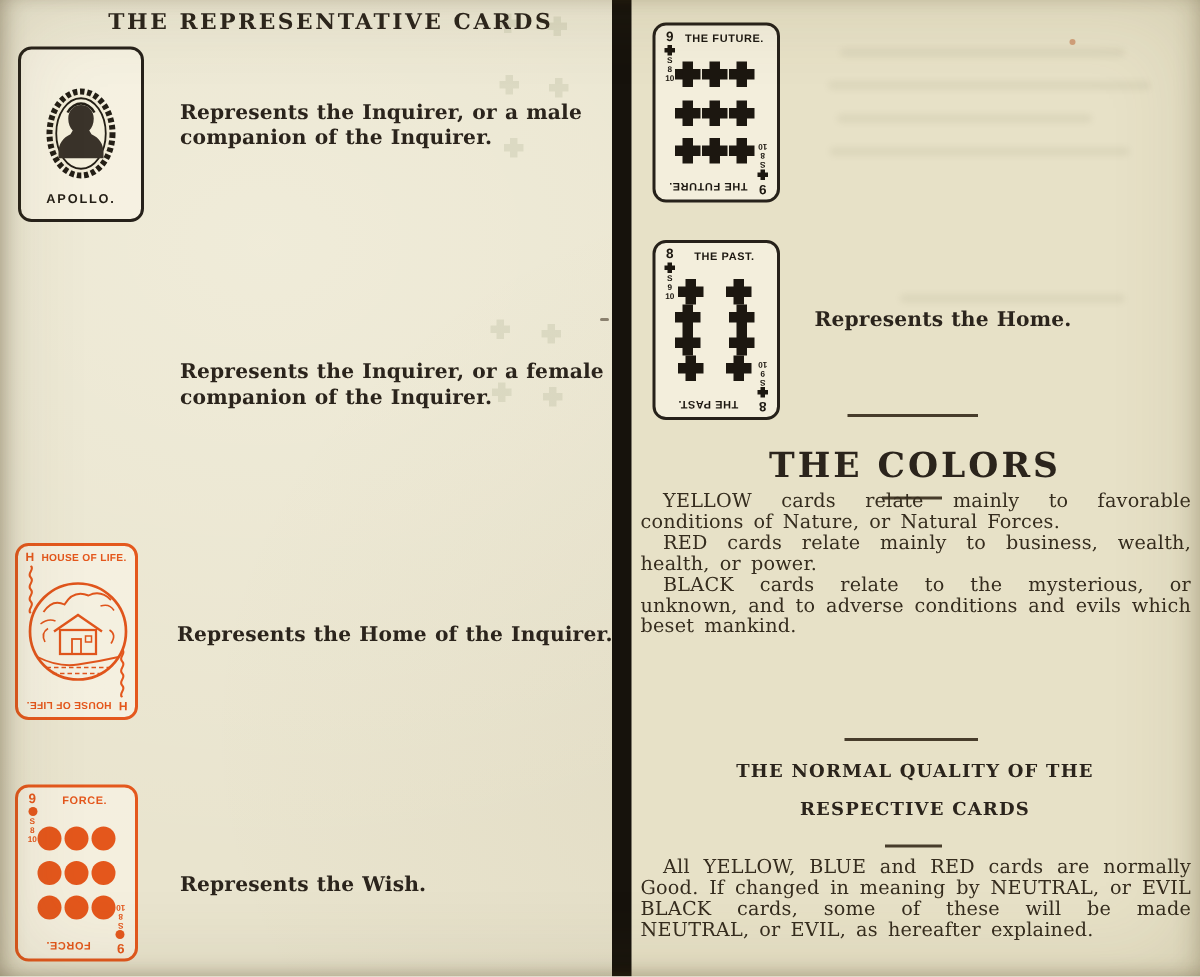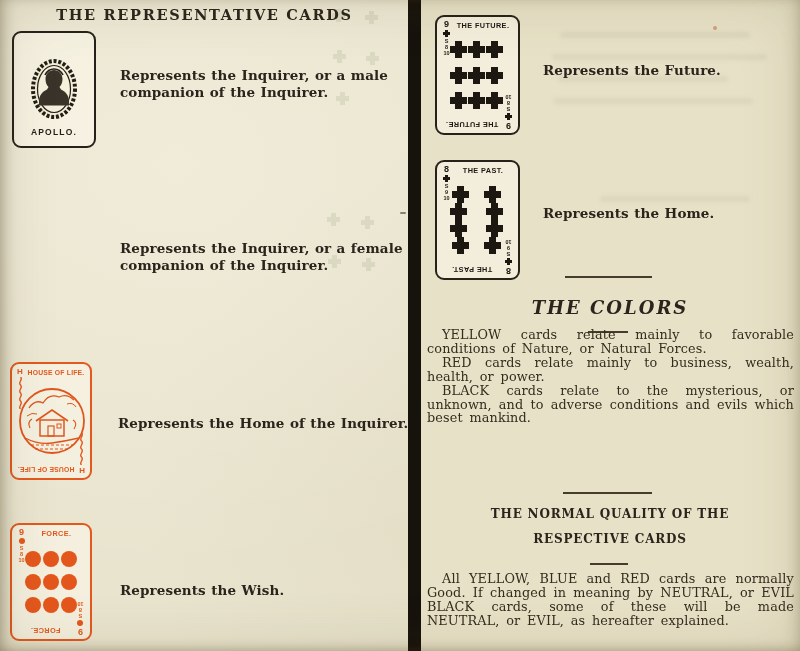--- a/index.html
+++ b/index.html
@@ -17,21 +17,21 @@
       inset 0 0 60px rgba(96,78,40,.16),
       inset 10px 0 16px -8px rgba(70,55,25,.38),
       inset -10px 0 16px -8px rgba(70,55,25,.22),
       inset 0 -8px 14px -8px rgba(70,55,25,.25);
   }
   .rightpage{position:absolute;left:421px;top:0;width:379px;height:651px;background:#e7e1c7;z-index:0;}
   .divider{position:absolute;left:408px;top:0;width:13px;height:651px;background:#16120c;z-index:2;}
 
   .z{z-index:2;}
   .lh{position:absolute;left:0;top:6px;width:409px;text-align:center;
-      font-size:14.5px;font-weight:700;letter-spacing:1.7px;}
+      font-size:14.5px;font-weight:700;letter-spacing:1.7px;padding-left:16px;}
 
   
   .card{position:absolute;border:2.5px solid #26211a;border-radius:9px;
         background:rgba(250,246,233,.62);box-sizing:border-box;}
   .card.orange{border-color:#e4581d;}
   .ctitle{position:absolute;top:3.5px;left:16px;right:5px;text-align:center;white-space:nowrap;
           font-family:"Liberation Sans",sans-serif;font-size:7.3px;font-weight:700;
           letter-spacing:.4px;color:#1c1710;}
   .corner{position:absolute;top:3px;left:3px;width:13px;display:flex;flex-direction:column;
           align-items:center;gap:1px;font-family:"Liberation Sans",sans-serif;color:#1c1710;}
@@ -64,21 +64,21 @@
   .h-title{position:absolute;top:4.5px;left:13px;right:3px;text-align:center;white-space:nowrap;
            font-family:"Liberation Sans",sans-serif;font-size:6.8px;font-weight:700;
            letter-spacing:.2px;color:#e4571c;}
   .h-orn{position:absolute;left:4px;top:13px;}
   .h-scene{position:absolute;left:5px;top:20px;}
 
   
   .caption{position:absolute;font-weight:700;font-size:13.5px;line-height:16.5px;
            letter-spacing:.1px;word-spacing:.6px;color:#2b241c;}
   .sec-heading{position:absolute;text-align:center;font-weight:700;color:#2b241c;}
-  #colors-heading{left:425px;top:297px;width:370px;font-size:18px;letter-spacing:2px;font-style:italic;}
+  #colors-heading{left:425px;top:297px;width:370px;font-size:23px;letter-spacing:2px;}
   #quality-heading{left:445px;top:502px;width:330px;font-size:12px;letter-spacing:.8px;line-height:25px;}
   .rule{position:absolute;background:#473c2b;height:1.5px;}
   .paras{position:absolute;font-size:12.8px;line-height:13.9px;text-align:justify;
          color:#352c1e;word-spacing:2.5px;letter-spacing:.15px;}
   .paras p{margin:0;text-indent:15px;}
 
   
   .gx{position:absolute;width:13px;height:13px;opacity:.15;z-index:1;}
   .gx::before{content:"";position:absolute;top:4px;left:0;width:13px;height:5px;background:#7e8a63;}
   .gx::after{content:"";position:absolute;left:4px;top:0;width:5px;height:13px;background:#7e8a63;}
@@ -230,21 +230,20 @@
         <span class="mini-x"></span>
         <div class="corner-col">
             <div>S</div>
             <div>8</div>
             <div>10</div>
           </div>
       </div>
       <div class="ctitle">THE FUTURE.</div>
     </div>
   </div>
-  <div class="caption z" style="left:543px;top:62px;width:245px">Represents the Future.</div>
 
   <div class="card z" style="left:435px;top:160px;width:85px;height:120px">
     <div class="corner">
       <div class="num">8</div>
       <span class="mini-x"></span>
       <div class="corner-col">
           <div>S</div>
           <div>9</div>
           <div>10</div>
         </div>

